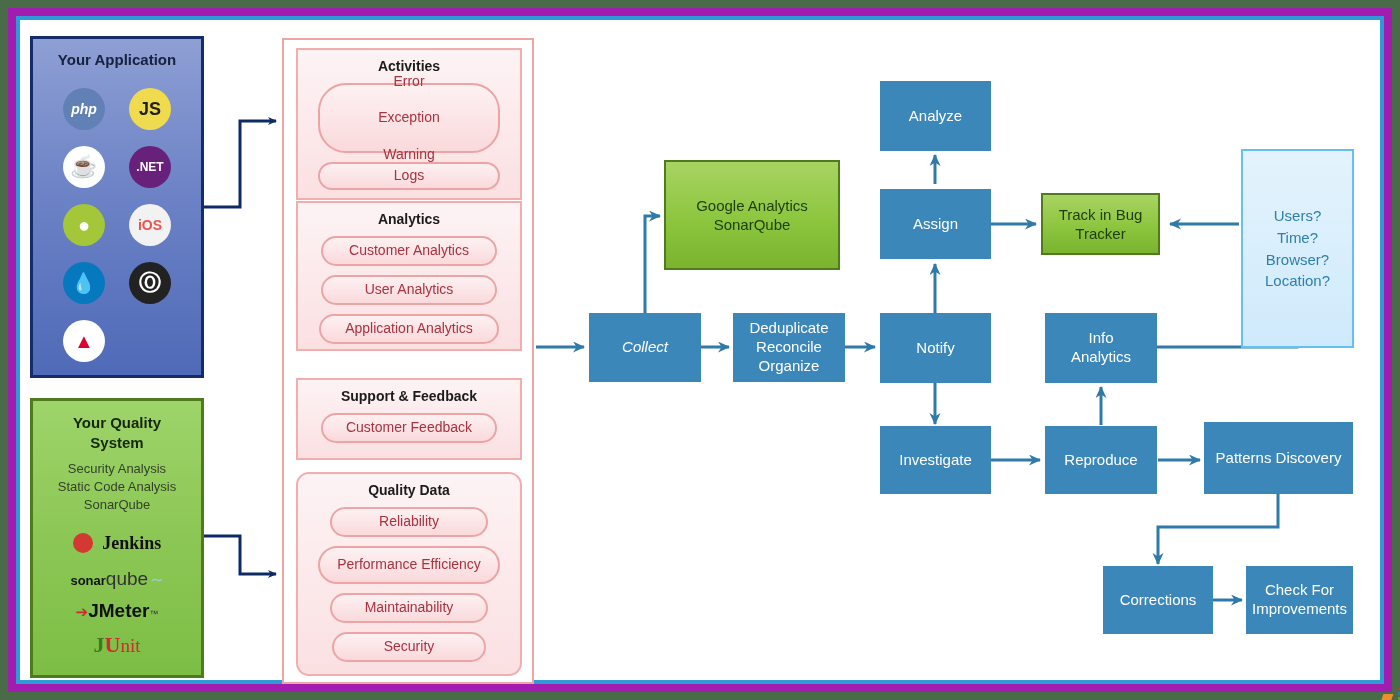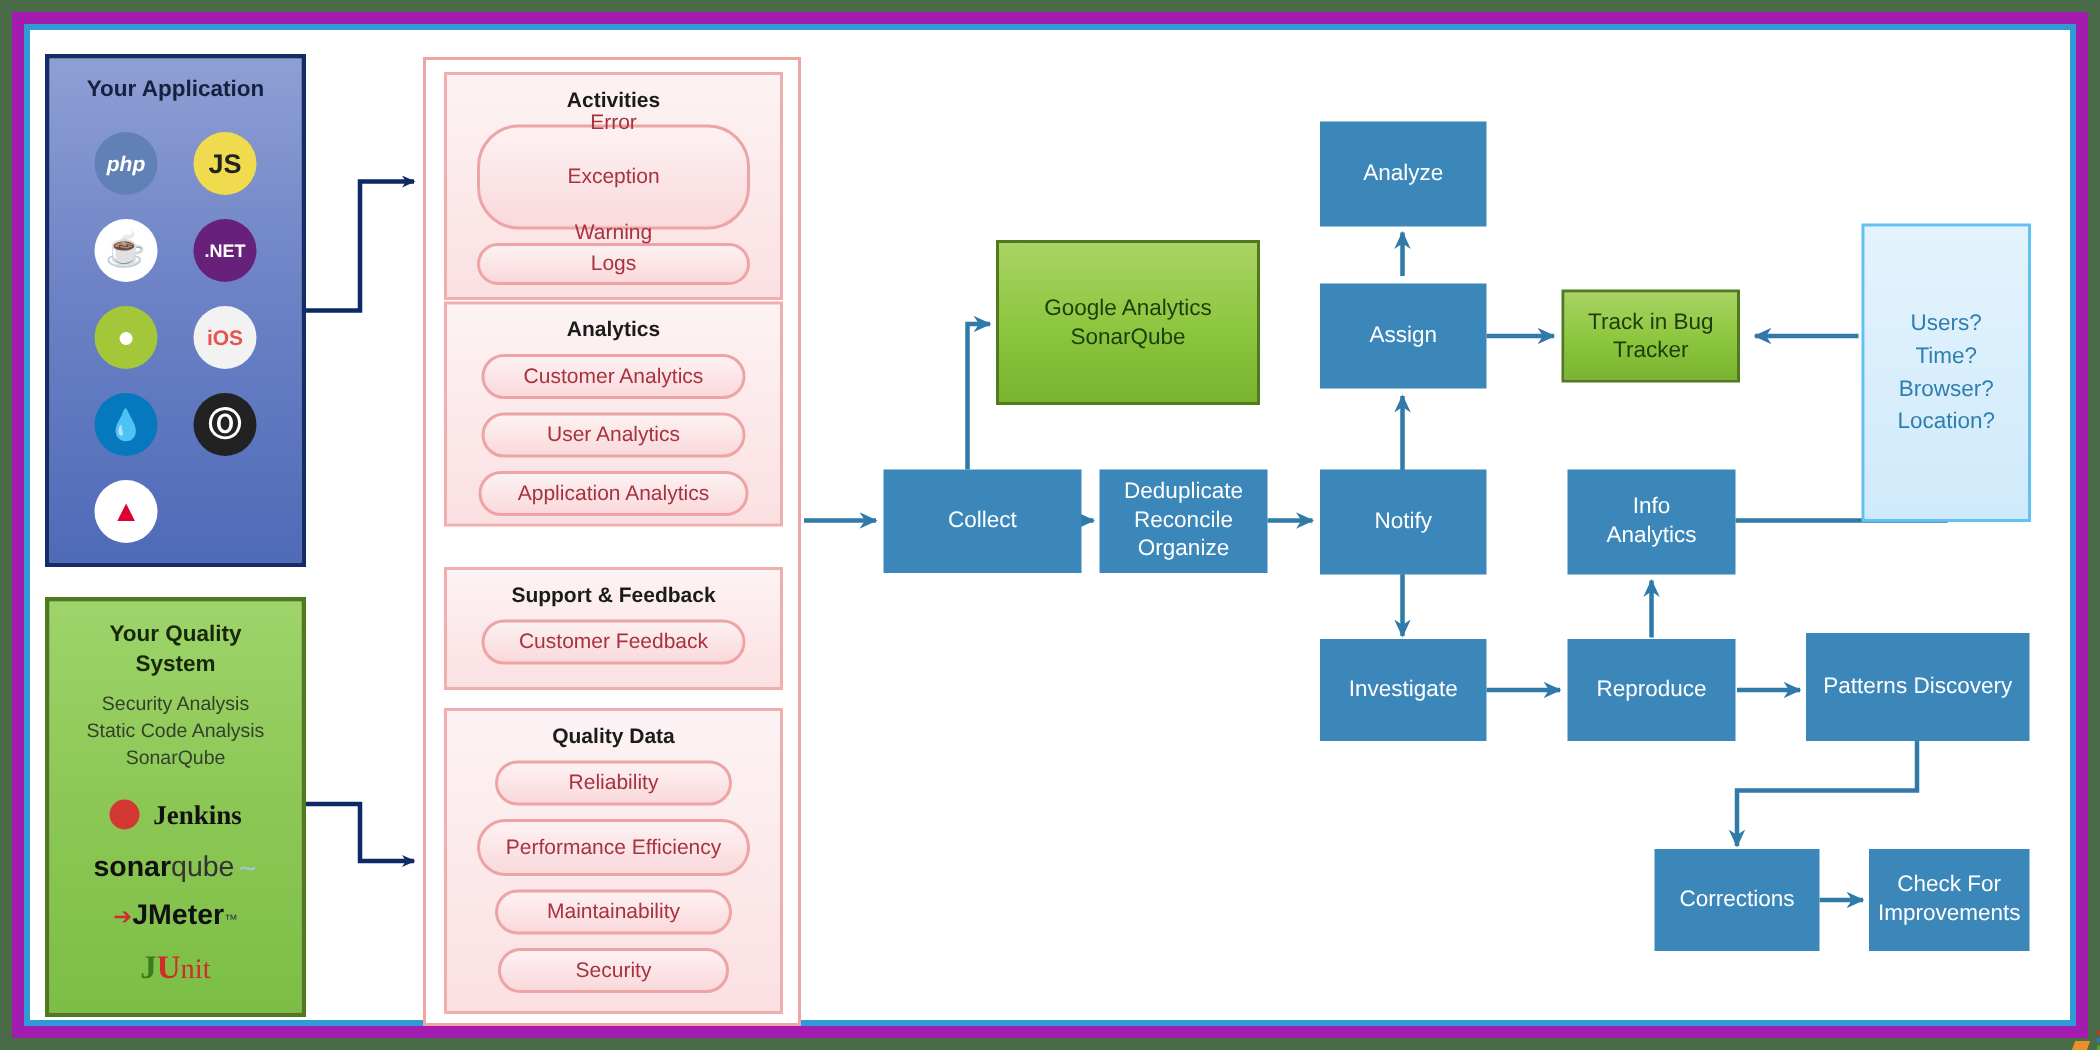--- a/index.html
+++ b/index.html
@@ -166,21 +166,21 @@
       <div>Static Code Analysis</div>
       <div>SonarQube</div>
     </div>
 
     <div class="brandrow" style="margin-top:18px;">
       <span style="display:inline-block;width:20px;height:20px;border-radius:50%;background:#d33833;vertical-align:middle;"></span>
       <span style="font-family:'Liberation Serif',serif;font-weight:bold;font-size:18px;color:#111;vertical-align:middle;margin-left:5px;">Jenkins</span>
     </div>
 
     <div class="brandrow" style="margin-top:14px;">
-      <span style="font-weight:bold;font-size:19px;color:#111;">sonar</span><span style="font-size:19px;color:#333;">qube</span><span style="color:#9ccbe0;font-size:16px;margin-left:2px;">∼</span>
+      <span style="font-weight:bold;font-size:13px;color:#111;">sonar</span><span style="font-size:19px;color:#333;">qube</span><span style="color:#9ccbe0;font-size:16px;margin-left:2px;">∼</span>
     </div>
 
     <div class="brandrow" style="margin-top:10px;">
       <span style="color:#d22b2b;font-size:15px;">➔</span><span style="font-weight:bold;font-size:19px;color:#111;">J</span><span style="font-weight:bold;font-size:19px;color:#111;">Meter</span><span style="font-size:9px;color:#333;">™</span>
     </div>
 
     <div class="brandrow" style="margin-top:10px;">
       <span style="font-family:'Liberation Serif',serif;font-weight:bold;font-size:22px;color:#3a7d1e;">J</span><span style="font-family:'Liberation Serif',serif;font-weight:bold;font-size:22px;color:#d22b2b;">U</span><span style="font-family:'Liberation Serif',serif;font-size:19px;color:#d22b2b;">nit</span>
     </div>
   </div>
@@ -202,30 +202,30 @@
       <div class="pill" style="width:172px;height:26px;">Customer Analytics</div>
       <div class="pill" style="width:172px;height:26px;">User Analytics</div>
       <div class="pill" style="width:176px;height:26px;">Application Analytics</div>
     </div>
 
     <div class="pgroup" style="top:338px;height:82px;">
       <div class="gtitle">Support &amp; Feedback</div>
       <div class="pill" style="width:172px;height:26px;">Customer Feedback</div>
     </div>
 
-    <div class="pgroup" style="top:432px;height:204px;">
+    <div class="pgroup" style="top:432px;height:204px;border-radius:13px;">
       <div class="gtitle">Quality Data</div>
       <div class="pill" style="width:154px;height:26px;">Reliability</div>
       <div class="pill" style="width:178px;height:34px;">Performance Efficiency</div>
       <div class="pill" style="width:154px;height:26px;">Maintainability</div>
       <div class="pill" style="width:150px;height:26px;">Security</div>
     </div>
   </div>
 
-  <div class="node pbox" style="left:581px;top:305px;width:132px;height:69px;">Collect</div>
+  <div class="node pbox" style="left:581px;top:305px;width:112px;height:69px;font-style:italic;">Collect</div>
 
   <div class="node gbox" style="left:656px;top:152px;width:176px;height:110px;white-space:pre-line;">Google Analytics
 SonarQube</div>
 
   <div class="node pbox" style="left:725px;top:305px;width:112px;height:69px;white-space:pre-line;">Deduplicate
 Reconcile
 Organize</div>
 
   <div class="node pbox" style="left:872px;top:73px;width:111px;height:70px;">Analyze</div>
 

